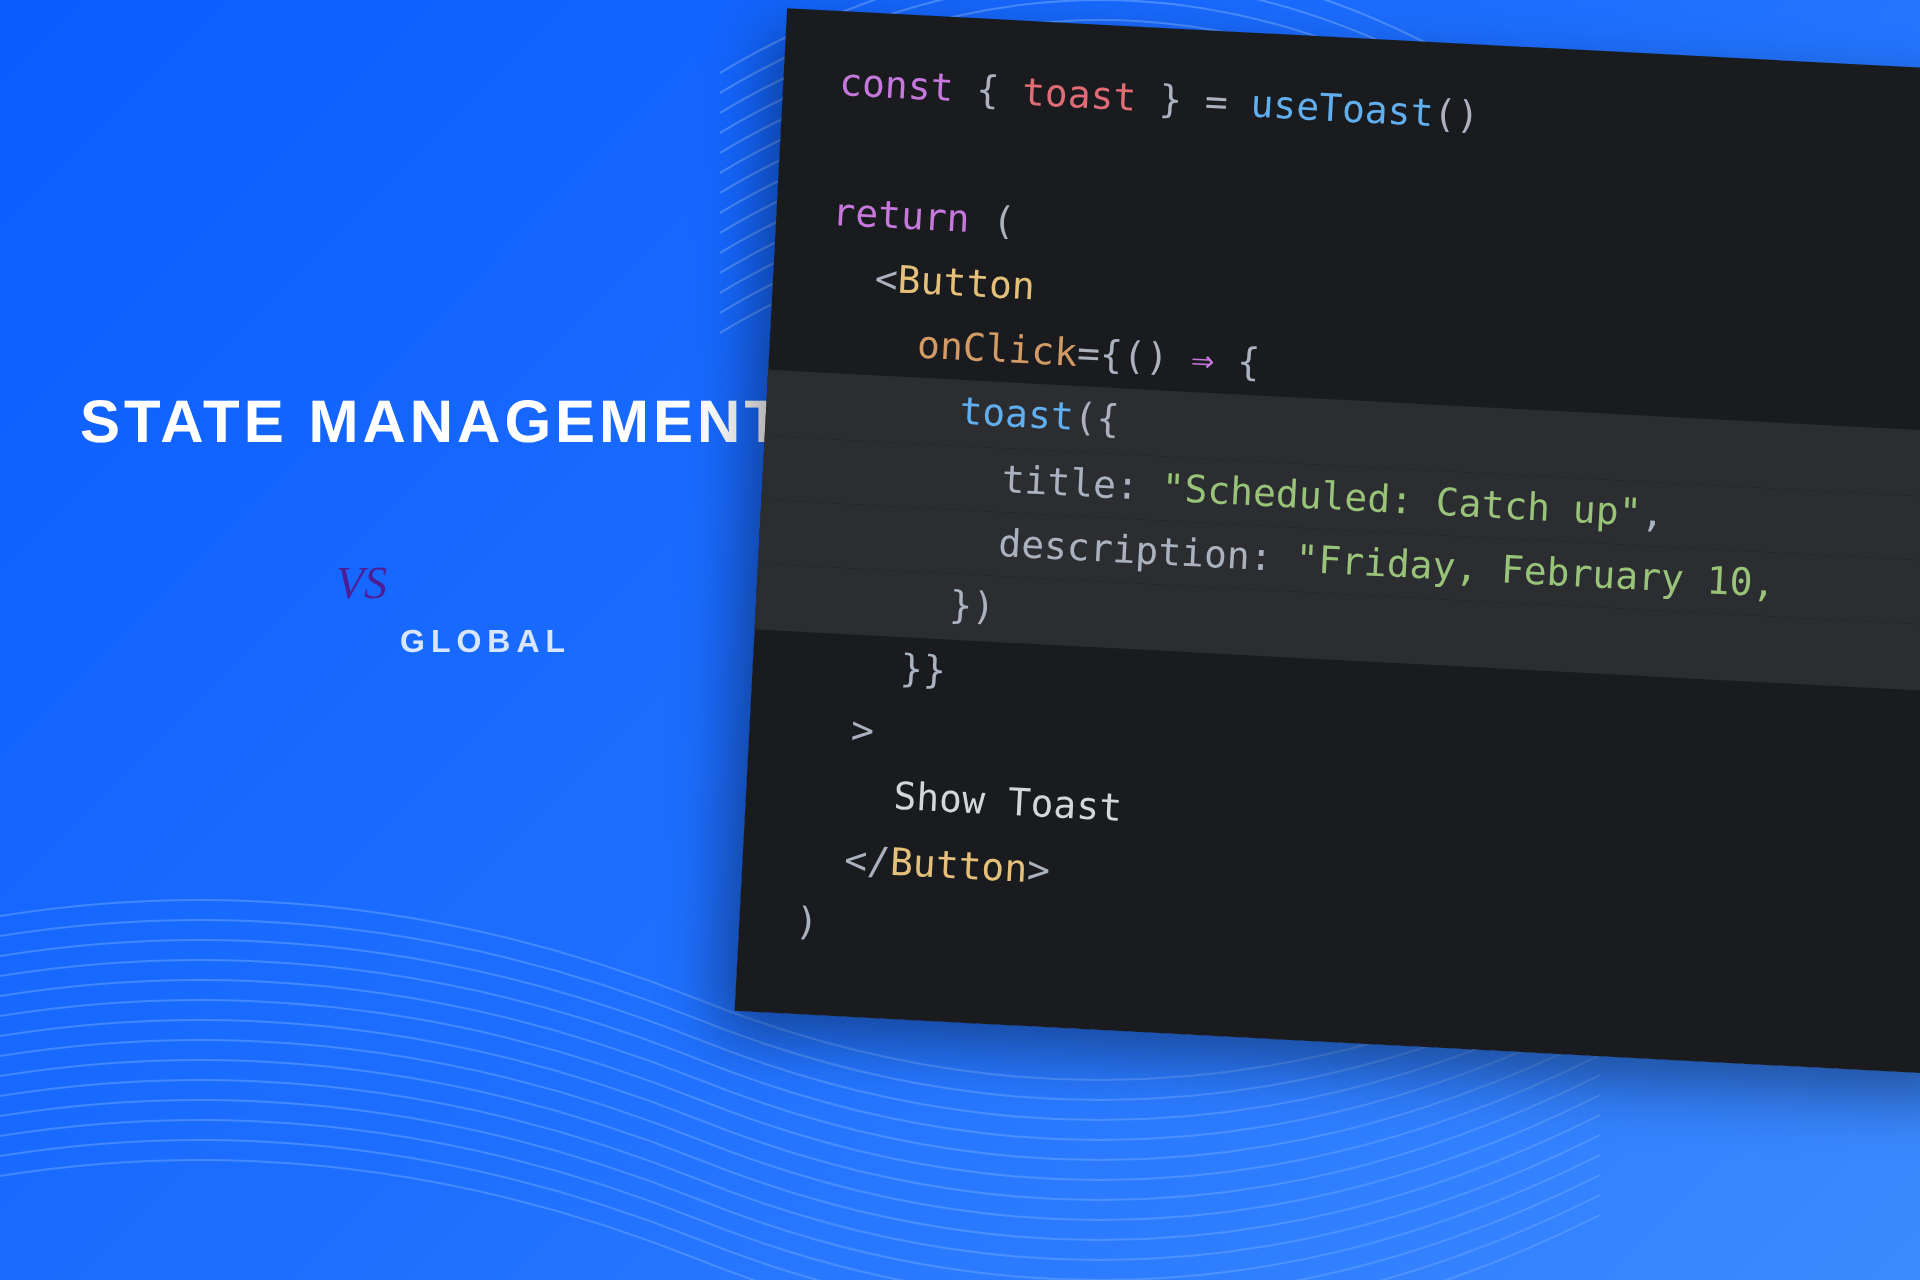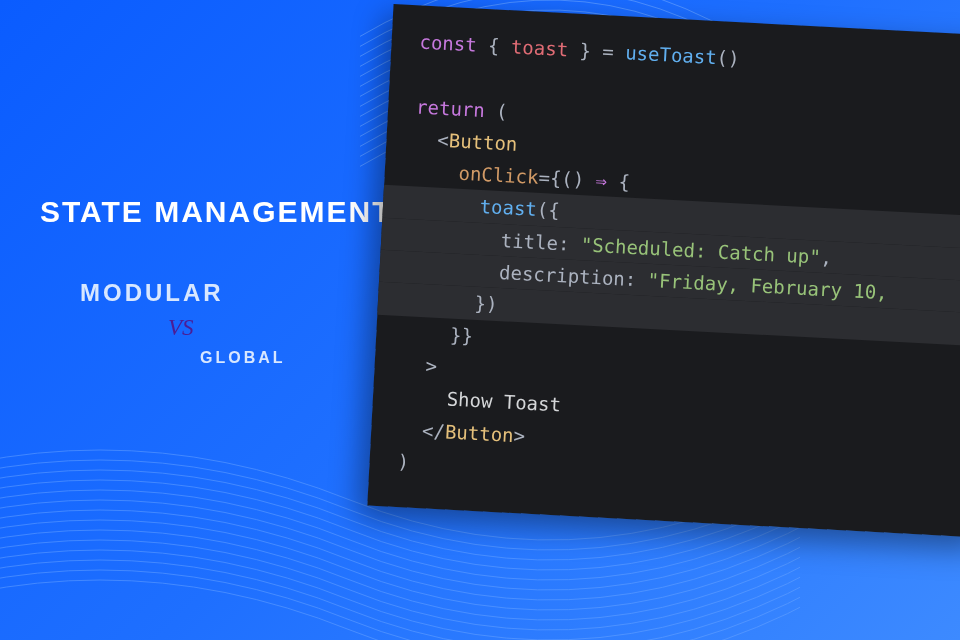--- a/index.html
+++ b/index.html
@@ -132,20 +132,19 @@
     <path d="M-50,110 Q200,10 450,110 T950,60"></path>
     <path d="M-50,210 Q200,110 450,210 T950,160"></path>
     <path d="M-50,220 Q200,120 450,220 T950,170"></path>
     <path d="M-50,230 Q200,130 450,230 T950,180"></path>
     <path d="M-50,240 Q200,140 450,240 T950,190"></path>
   </g>
 </svg>
 
 <div class="text-area">
   <div class="heading">STATE MANAGEMENT</div>
-  <div class="modular">MODULAR</div>
   <div class="vs">VS</div>
   <div class="global">GLOBAL</div>
 </div>
 
 <div class="code-container">
   <div class="code-block"><div class="line"><span class="kw-const">const</span><span class="punct"> { </span><span class="var-toast">toast</span><span class="punct"> } </span><span class="punct">= </span><span class="fn-call">useToast</span><span class="punct">()</span></div><div class="line"> </div><div class="line"><span class="kw-return">return</span><span class="punct"> (</span></div><div class="line">  <span class="tag-angle">&lt;</span><span class="tag">Button</span></div><div class="line">    <span class="attr">onClick</span><span class="punct">=</span><span class="punct">{</span><span class="punct">() </span><span class="arrow">⇒</span><span class="punct"> {</span></div><div class="line hl">      <span class="fn-call">toast</span><span class="punct">({</span></div><div class="line hl">        <span class="prop">title: </span><span class="string">"Scheduled: Catch up"</span><span class="punct">,</span></div><div class="line hl">        <span class="prop">description: </span><span class="string">"Friday, February 10,</span></div><div class="line hl">      <span class="punct">})</span></div><div class="line">    <span class="punct">}}</span></div><div class="line">  <span class="tag-angle">&gt;</span></div><div class="line">    <span class="text-content">Show Toast</span></div><div class="line">  <span class="tag-angle">&lt;/</span><span class="tag">Button</span><span class="tag-angle">&gt;</span></div><div class="line"><span class="punct">)</span></div></div>
 </div>
 
 </body></html>

